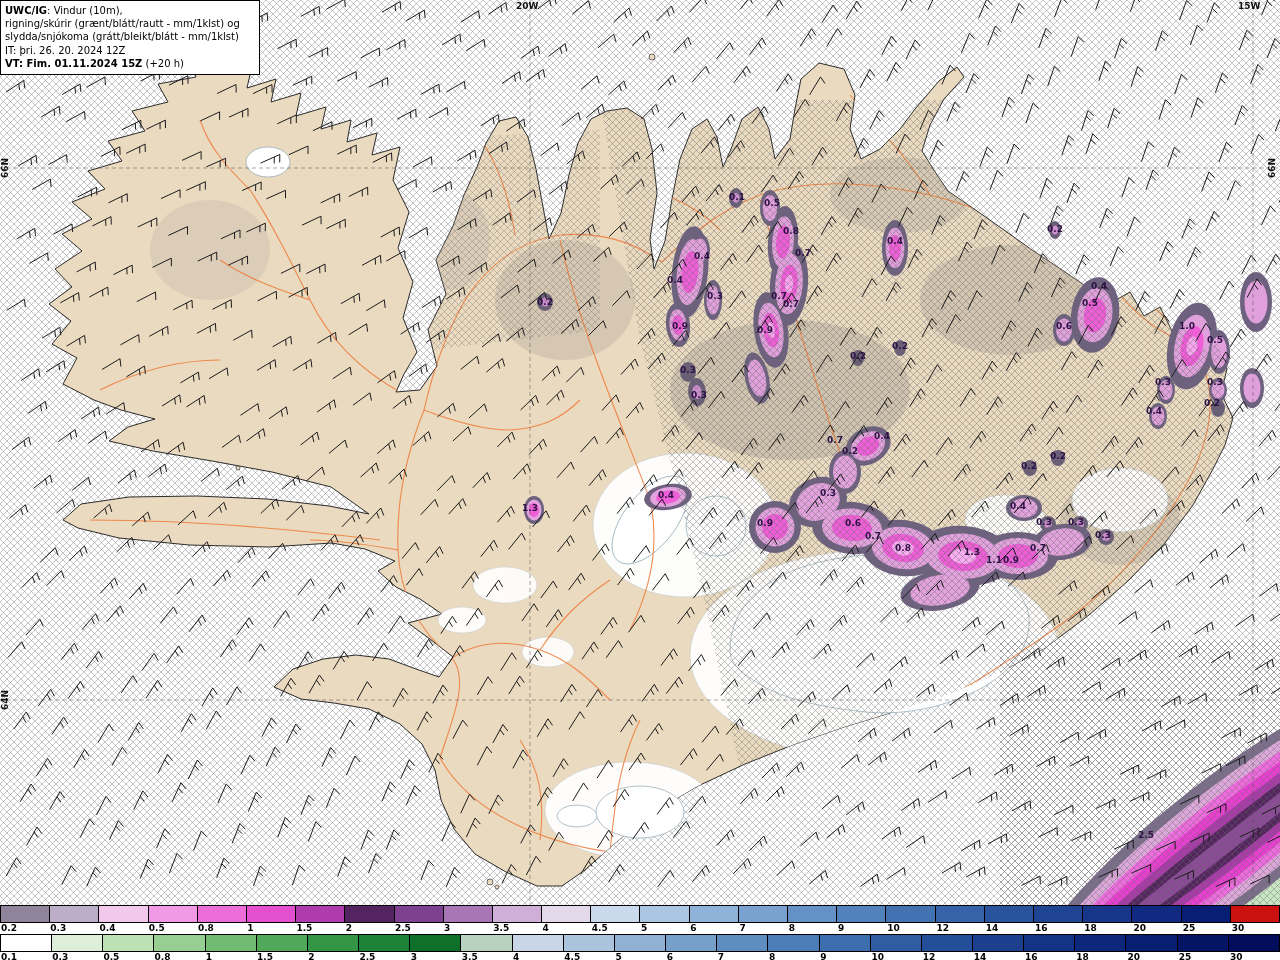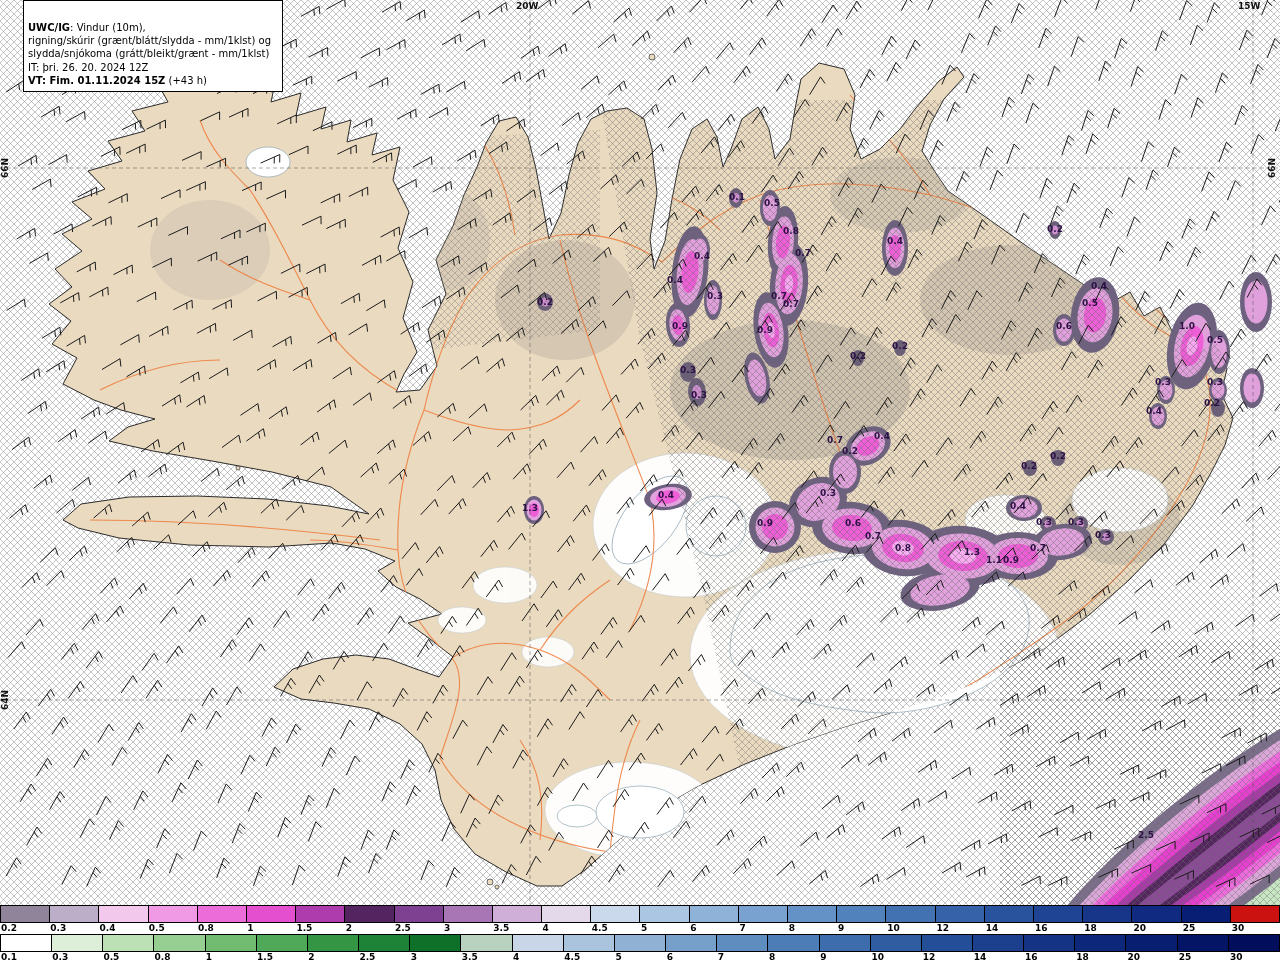--- a/index.html
+++ b/index.html
@@ -1,20 +1,20 @@
 <!DOCTYPE html>
 <html><head>
 <meta charset="utf-8">
 <style>
   html,body{margin:0;padding:0;background:#fff;}
   .stage{position:relative;width:1280px;height:960px;overflow:hidden;background:#fff;
          font-family:"DejaVu Sans",sans-serif;}
   .stage svg{position:absolute;left:0;top:0;display:block;}
   .infobox{position:absolute;left:0;top:0;width:248px;background:#fff;border:1px solid #000;
-           padding:20px 6px 4px 4px;font-size:10px;line-height:1.32;color:#000;z-index:5;margin-left:23px;}
+           padding:3px 6px 4px 4px;font-size:10px;line-height:1.32;color:#000;z-index:5;}
   .infobox b{font-weight:bold;}
   .bars{position:absolute;left:0;top:905px;width:1280px;z-index:6;background:#fff;}
   .scale-cells{display:flex;height:16px;border-top:1px solid #000;border-bottom:1px solid #000;
                border-left:1px solid #000;}
   .scale-cells .cell{flex:1 1 0;border-right:1px solid #000;}
   .scale-labels{display:flex;height:11px;background:#fff;}
   .scale-labels .slab{flex:1 1 0;font-size:9px;font-weight:bold;color:#000;line-height:11px;
                       padding-left:1px;white-space:nowrap;}
   #g-plabels text{font-family:"DejaVu Sans",sans-serif;font-size:9px;font-weight:bold;fill:#2d1145;}
   #g-glabels text{font-family:"DejaVu Sans",sans-serif;font-size:9px;font-weight:bold;fill:#111;}
@@ -293,24 +293,24 @@
         <text x="516" y="9">20W</text>
         <text x="1238" y="9">15W</text>
         <text x="8" y="178" transform="rotate(-90 8 178)">66N</text>
         <text x="1275" y="178" transform="rotate(-90 1275 178)">66N</text>
         <text x="8" y="710" transform="rotate(-90 8 710)">64N</text>
       </g>
   </svg>
 
   <div class="infobox">
     <div><b>UWC/IG</b><span>: Vindur (10m),</span></div>
-    <div>rigning/skúrir (grænt/blátt/slydda - mm/1klst) og</div>
-    <div>slydda/snjókoma (grátt/bleikt/grænt - mm/1klst)</div>
+    <div>rigning/skúrir (grænt/blátt/rautt - mm/1klst) og</div>
+    <div>slydda/snjókoma (grátt/bleikt/blátt - mm/1klst)</div>
     <div>IT: þri. 26. 20. 2024 12Z</div>
-    <div><b>VT: Fim. 01.11.2024 15Z</b><span> (+43 h)</span></div>
+    <div><b>VT: Fim. 01.11.2024 15Z</b><span> (+20 h)</span></div>
   </div>
 
   <div class="bars">
     <div id="snow-bar">
         <div class="scale-cells">
           <div class="cell" style="background: rgb(143, 132, 153);"></div>
           <div class="cell" style="background: rgb(188, 174, 200);"></div>
           <div class="cell" style="background: rgb(242, 200, 236);"></div>
           <div class="cell" style="background: rgb(240, 154, 230);"></div>
           <div class="cell" style="background: rgb(236, 108, 217);"></div>

